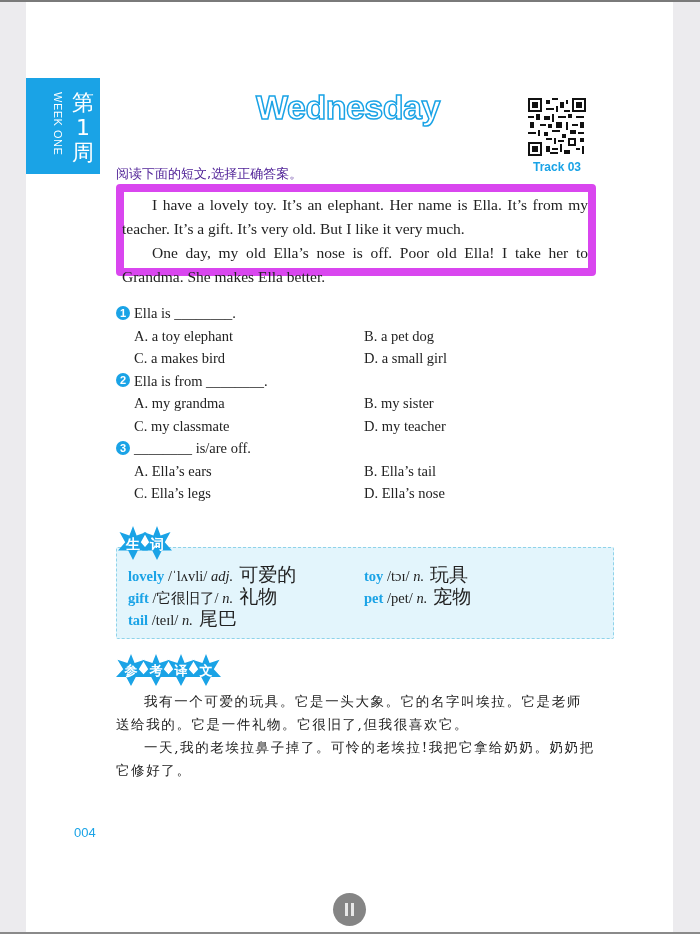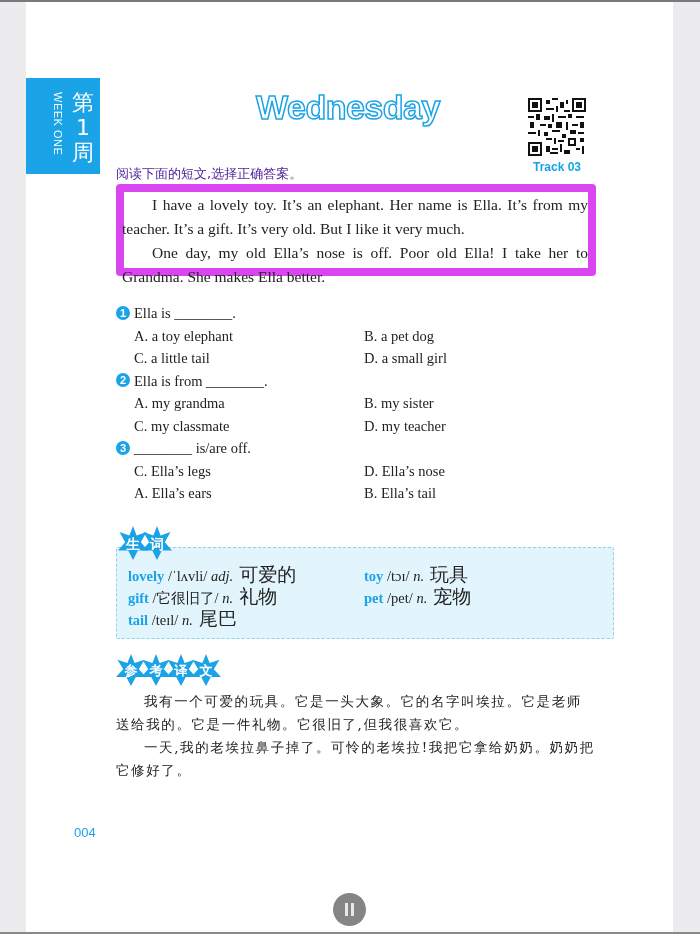--- a/index.html
+++ b/index.html
@@ -180,46 +180,46 @@
 
   <div class="questions">
     <div class="q">
       <span class="qnum">1</span><span>Ella is ________.</span>
     </div>
     <div class="opts">
       <span class="l">A. a toy elephant</span>
       <span class="r">B. a pet dog</span>
     </div>
     <div class="opts">
-      <span class="l">C. a little tail</span>
+      <span class="l">C. a makes bird</span>
       <span class="r">D. a small girl</span>
     </div>
 
     <div class="q">
       <span class="qnum">2</span><span>Ella is from ________.</span>
     </div>
     <div class="opts">
       <span class="l">A. my grandma</span>
       <span class="r">B. my sister</span>
     </div>
     <div class="opts">
       <span class="l">C. my classmate</span>
       <span class="r">D. my teacher</span>
     </div>
 
     <div class="q">
       <span class="qnum">3</span><span>________ is/are off.</span>
     </div>
     <div class="opts">
+      <span class="l">A. Ella’s ears</span>
+      <span class="r">B. Ella’s tail</span>
+    </div>
+    <div class="opts">
       <span class="l">C. Ella’s legs</span>
       <span class="r">D. Ella’s nose</span>
-    </div>
-    <div class="opts">
-      <span class="l">A. Ella’s ears</span>
-      <span class="r">B. Ella’s tail</span>
     </div>
   </div>
 
   <div class="vocab-box"></div>
   <div class="badge vocab-badge">
     <span class="star">生</span><span class="star">词</span>
   </div>
   <div class="vocab-rows">
     <div class="vrow">
       <span class="c"><span class="word">lovely</span><span> /ˈlʌvli/ </span><span class="pos">adj.</span><span class="zh"> 可爱的</span></span>

